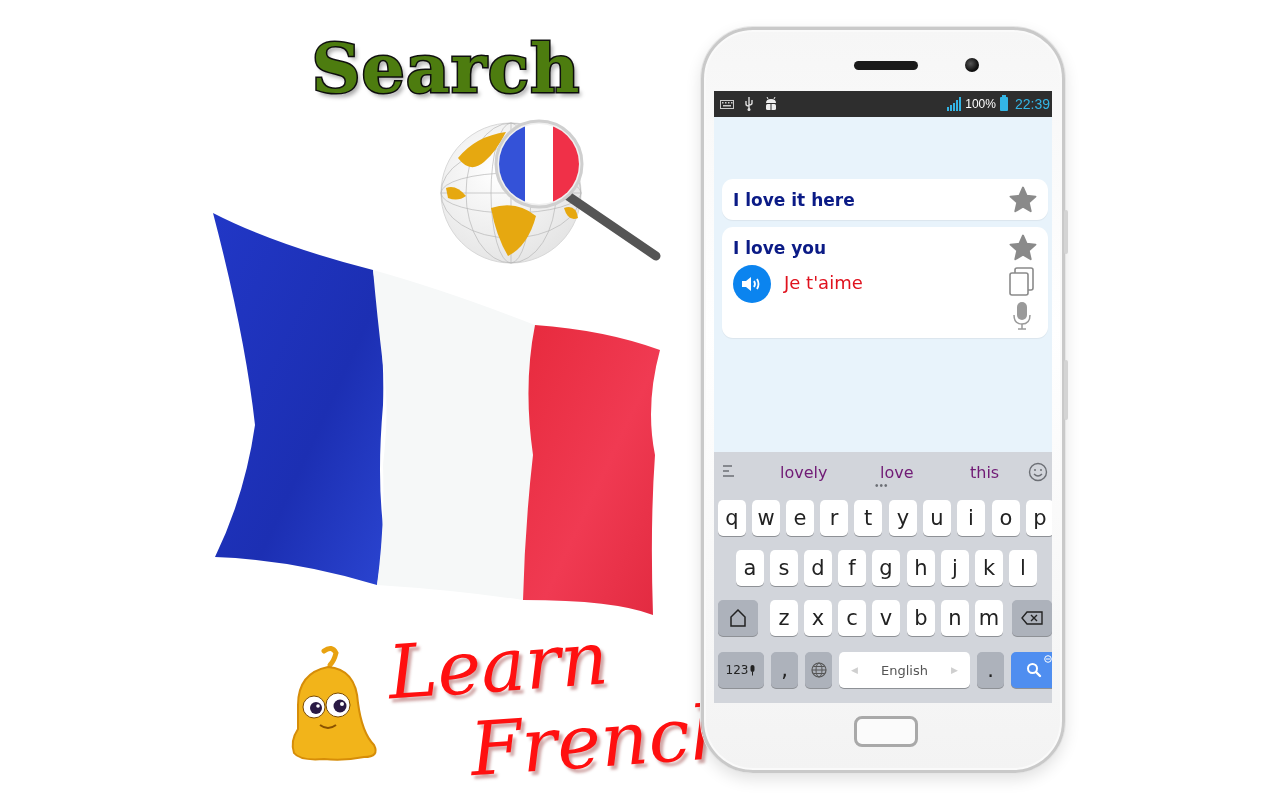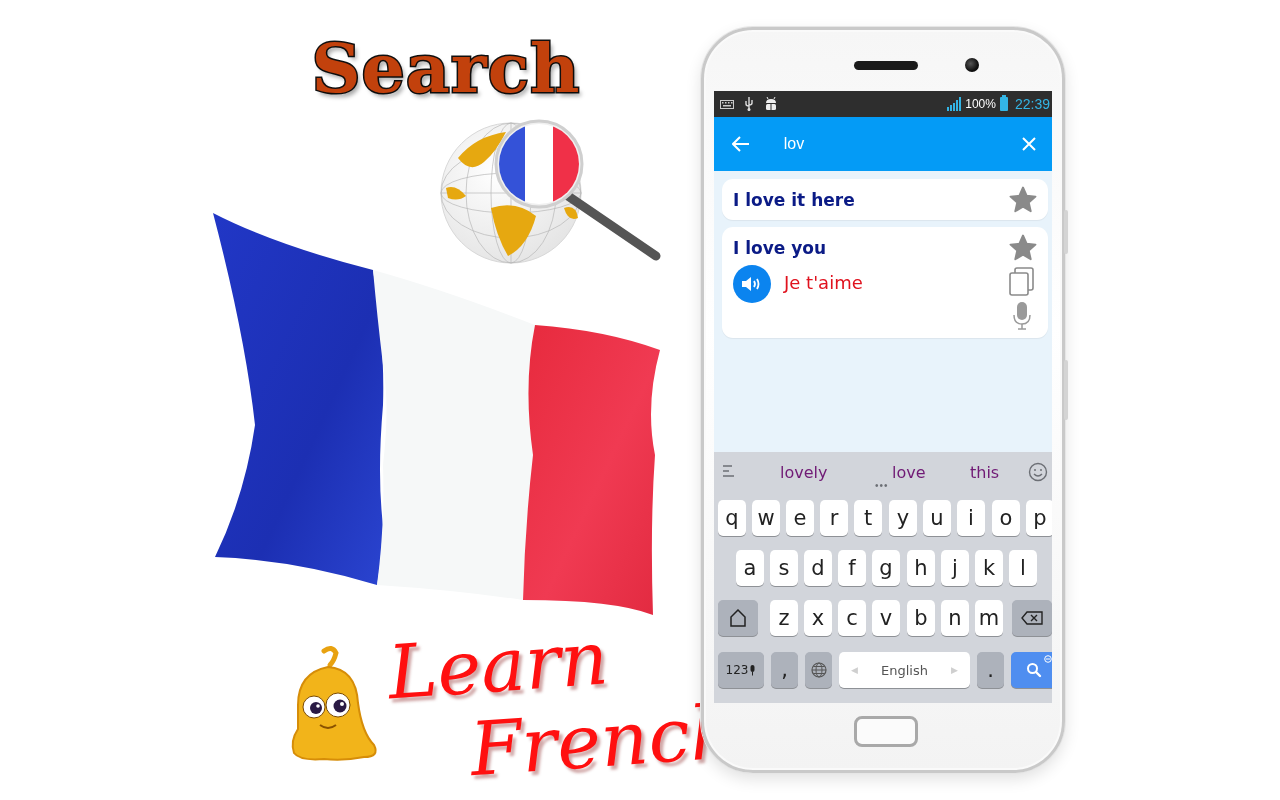--- a/index.html
+++ b/index.html
@@ -3,21 +3,21 @@
 <meta charset="utf-8">
 <style>
   * { box-sizing: border-box; margin: 0; padding: 0; }
   html, body { width: 1280px; height: 800px; background: #ffffff; overflow: hidden; }
   body { position: relative; font-family: "Liberation Sans", sans-serif; }
 
   
   .promo-title {
     position: absolute; left: 276px; top: 28px; width: 340px; text-align: center;
     font-family: "DejaVu Serif", serif; font-weight: bold; font-size: 68px; line-height: 80px;
-    color: #c2410c; letter-spacing: 1px;
+    color: #4d7c0f; letter-spacing: 1px;
     -webkit-text-stroke: 3px #111;
     paint-order: stroke fill;
     text-shadow: 3px 4px 4px rgba(0,0,0,0.35);
   }
   .globe-art { position: absolute; left: 436px; top: 118px; width: 230px; height: 150px; }
   .flag-art { position: absolute; left: 205px; top: 205px; width: 465px; height: 425px; }
   .mascot-art { position: absolute; left: 284px; top: 645px; width: 100px; height: 125px; }
   .promo-script {
     position: absolute; font-family: "DejaVu Serif", serif; font-style: italic;
     color: #ff1010; font-size: 74px; line-height: 80px;
@@ -232,33 +232,20 @@
             <span style="height:8px"></span>
             <span style="height:11px"></span>
             <span style="height:14px"></span>
         </span>
         <span class="battery-text">100%</span>
         <span class="battery-icon"></span>
         <span class="clock">22:39</span>
       </div>
     </div>
 
-    <div class="app-bar">
-      <div class="back-btn">
-        <svg width="18" height="16" viewBox="0 0 18 16">
-            <path d="M17 8 H2 M8 1 L1 8 L8 15" stroke="#fff" stroke-width="2" fill="none"></path>
-          </svg>
-      </div>
-      <input class="search-input" value="lov" style="">
-      <div class="clear-btn">
-        <svg width="14" height="14" viewBox="0 0 14 14">
-            <path d="M1 1 L13 13 M13 1 L1 13" stroke="#fff" stroke-width="2"></path>
-          </svg>
-      </div>
-    </div>
 
     <div class="results">
       <div class="result-card short">
         <span class="phrase">I love it here</span>
         <svg class="star-btn" viewBox="0 0 24 24">
             <path d="M12 2 L14.9 8.6 L22 9.3 L16.6 14 L18.2 21 L12 17.3 L5.8 21 L7.4 14 L2 9.3 L9.1 8.6Z" fill="#8a8a8a" stroke="#8a8a8a" stroke-linejoin="round" stroke-width="1.5"></path>
           </svg>
       </div>
       <div class="result-card expanded">
         <span class="phrase">I love you</span>
@@ -284,21 +271,21 @@
           </svg>
       </div>
     </div>
 
     <div class="keyboard">
       <div class="suggestions">
         <svg class="sugg-menu" width="14" height="14" viewBox="0 0 14 14">
             <path d="M1 2 H10 M1 7 H7 M1 12 H12" stroke="#6c6f75" stroke-width="1.4"></path>
           </svg>
         <span class="sugg-word" style="left:50px">lovely</span>
-        <span class="sugg-word" style="left:162px">love</span>
+        <span class="sugg-word" style="left:150px">love</span>
         <span class="sugg-dots">•••</span>
         <span class="sugg-word" style="left:240px">this</span>
         <svg class="emoji-btn" viewBox="0 0 20 20">
             <circle cx="10" cy="10" r="8.5" fill="none" stroke="#6c6f75" stroke-width="1.4"></circle>
             <circle cx="7" cy="8" r="1" fill="#6c6f75"></circle>
             <circle cx="13" cy="8" r="1" fill="#6c6f75"></circle>
             <path d="M6 12 Q10 16 14 12" stroke="#6c6f75" stroke-width="1.4" fill="none"></path>
           </svg>
       </div>
 

